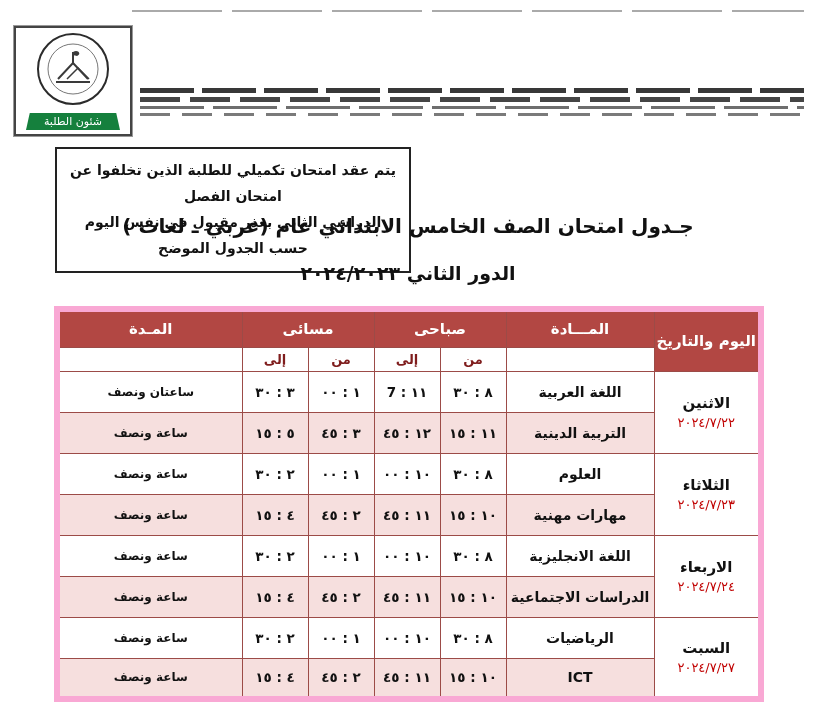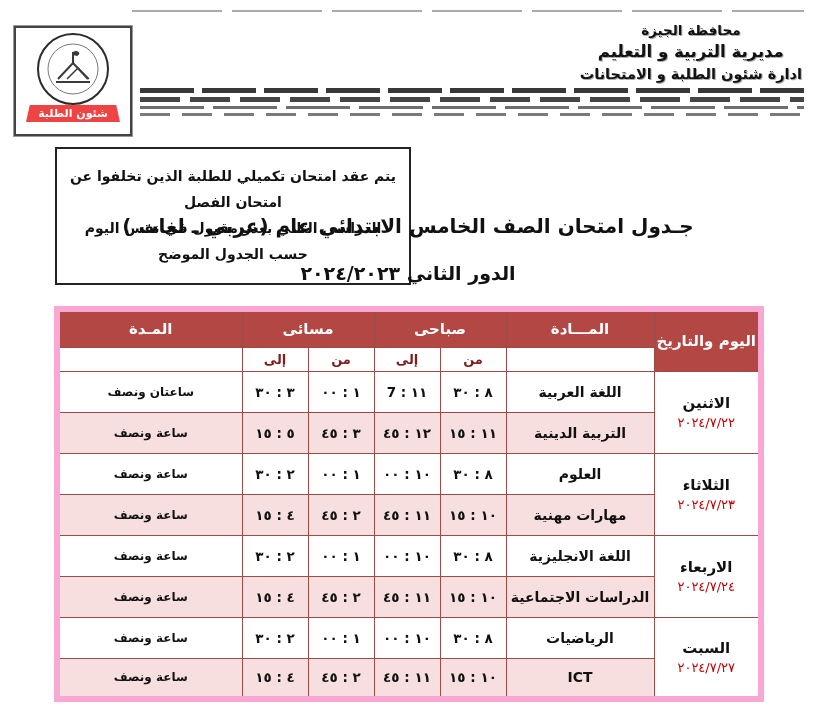--- a/index.html
+++ b/index.html
@@ -28,37 +28,37 @@
   .seal {
     position: absolute; top: 16px; left: 0; width: 118px; height: 110px;
     border: 2px solid #444; box-shadow: 0 0 0 1px #999; background: #fff;
     padding-top: 5px; text-align: center;
   }
   .seal-circle {
     width: 72px; height: 72px; border: 2px solid #2b2b2b; border-radius: 50%;
     margin: 0 auto; display: flex; align-items: center; justify-content: center;
   }
   .seal-banner {
-    margin: 0 auto 0; width: 94px; background: #ef4444; color: #fff;
-    font-size: 11px; font-weight: bold; padding: 2px 0;
+    margin: 8px auto 0; width: 94px; background: #15803d; color: #fff;
+    font-size: 11px; font-weight: normal; padding: 2px 0;
     clip-path: polygon(4% 0, 96% 0, 100% 100%, 0 100%);
   }
 
   .stripes { position: absolute; top: 78px; left: 126px; right: 2px; }
   .stripe { height: 5px; margin-bottom: 4px; }
   .s1 { background: repeating-linear-gradient(90deg, #383838 0 54px, transparent 54px 62px); }
   .s2 { background: repeating-linear-gradient(90deg, #454545 0 40px, transparent 40px 50px); }
   .s3 { height: 3px; background: repeating-linear-gradient(90deg, #6e6e6e 0 64px, transparent 64px 73px); }
   .s4 { height: 3px; background: repeating-linear-gradient(90deg, #7a7a7a 0 30px, transparent 30px 42px); }
 
   
   .notice {
     position: absolute; top: 147px; left: 55px; width: 356px;
     border: 2.5px solid #222;
-    padding: 15px 10px;
+    padding: 9px 10px;
     text-align: center;
     font-size: 14px; font-weight: bold; line-height: 1.85;
   }
 
   
   .title1 {
     position: absolute; top: 214px; left: 0; right: 0;
     text-align: center; font-size: 20px; font-weight: bold;
   }
   .title2 {
@@ -101,25 +101,20 @@
           <path d="M13 38 L28 22 L43 38" fill="none" stroke="#3a3a3a" stroke-width="2"></path>
           <path d="M22 38 L33 27 L44 38" fill="none" stroke="#3a3a3a" stroke-width="1.5"></path>
           <line x1="28" y1="22" x2="28" y2="11" stroke="#3a3a3a" stroke-width="2"></line>
           <path d="M28 11 C33 8 37 13 32 15 L28 14 Z" fill="#3a3a3a"></path>
           <line x1="11" y1="41" x2="45" y2="41" stroke="#3a3a3a" stroke-width="2"></line>
         </svg>
       </div>
       <div class="seal-banner">شئون الطلبة</div>
     </div>
 
-    <div class="org-block">
-      <div class="org-line1">محافظة الجيزة</div>
-      <div class="org-line2">مديرية التربية و التعليم</div>
-      <div class="org-line3">ادارة شئون الطلبة و الامتحانات</div>
-    </div>
 
     <div class="stripes">
       <div class="stripe s1"></div>
       <div class="stripe s2"></div>
       <div class="stripe s3"></div>
       <div class="stripe s4"></div>
     </div>
   </div>
 
   <div class="notice">

